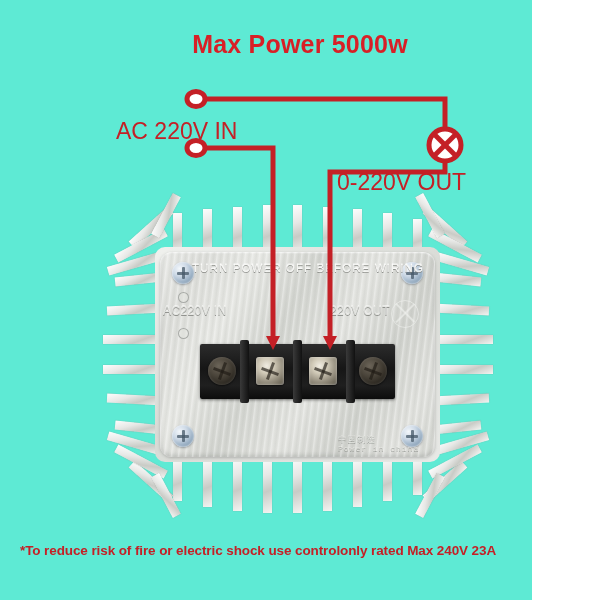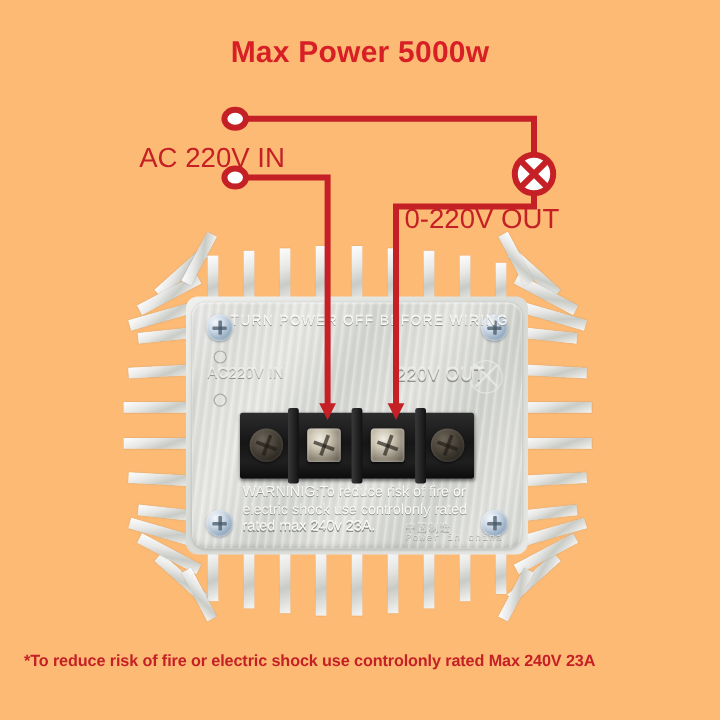--- a/index.html
+++ b/index.html
@@ -2,23 +2,23 @@
 <html><head>
 <meta charset="utf-8">
 <style>
   html, body {
     margin: 0;
     padding: 0;
     background: #ffffff;
   }
   #page {
     position: relative;
-    width: 600px;
+    width: 532px;
     height: 600px;
-    background: #fdba74;
+    background: #5eead4;
     overflow: hidden;
     font-family: "Liberation Sans", sans-serif;
   }
 
   
   #title {
     position: absolute;
     left: 0;
     top: 30px;
     width: 600px;
@@ -159,22 +159,22 @@
   .engrave {
     position: absolute;
     font-family: "Liberation Sans", sans-serif;
     color: rgba(252,252,250,0.92);
     text-shadow: 0 1px 0 rgba(120,122,118,0.75), 0 -1px 0 rgba(255,255,255,0.5);
     white-space: nowrap;
     letter-spacing: 0.4px;
     user-select: none;
   }
   #engrave-top   { left: 32px;  top: 10px;  font-size: 11.5px; letter-spacing: 1.1px; }
-  #engrave-acin  { left: 13px;  top: 52px;  font-size: 12px; color: rgba(230,232,228,0.85); }
-  #engrave-vout  { left: 170px; top: 52px;  font-size: 15px; color: rgba(230,232,228,0.85); }
+  #engrave-acin  { left: 3px;  top: 52px;  font-size: 12px; color: rgba(230,232,228,0.85); }
+  #engrave-vout  { left: 170px; top: 52px;  font-size: 12px; color: rgba(230,232,228,0.85); }
 
   #lamp-engrave {
     position: absolute;
     right: 16px;
     top: 48px;
     width: 26px;
     height: 26px;
     border-radius: 50%;
     border: 1.5px solid rgba(240,241,238,0.6);
   }
@@ -368,23 +368,20 @@
         <div class="tb-divider" style="left:40px;"></div>
         <div class="tb-divider" style="left:93px;"></div>
         <div class="tb-divider" style="left:146px;"></div>
 
         <div class="tb-screw dark  tb-cross" style="left:8px;"></div>
         <div class="tb-screw metal tb-cross" style="left:56px;"></div>
         <div class="tb-screw metal tb-cross" style="left:109px;"></div>
         <div class="tb-screw dark  tb-cross" style="left:159px;"></div>
       </div>
 
-      <div id="warn-text">WARNINIG:To reduce risk of fire or
-electric shock use controlonly rated
-rated max 240v 23A.</div>
       <div id="cn-text">中国制造</div>
       <div id="made-text">Power in china</div>
     </div>
   </div>
 
   <svg id="diagram" viewBox="0 0 600 600">
 
     <path class="wire" d="M 203 99 L 445 99 L 445 128"></path>
 
     <path class="wire" d="M 445 162 L 445 172 L 330 172 L 330 345"></path>

